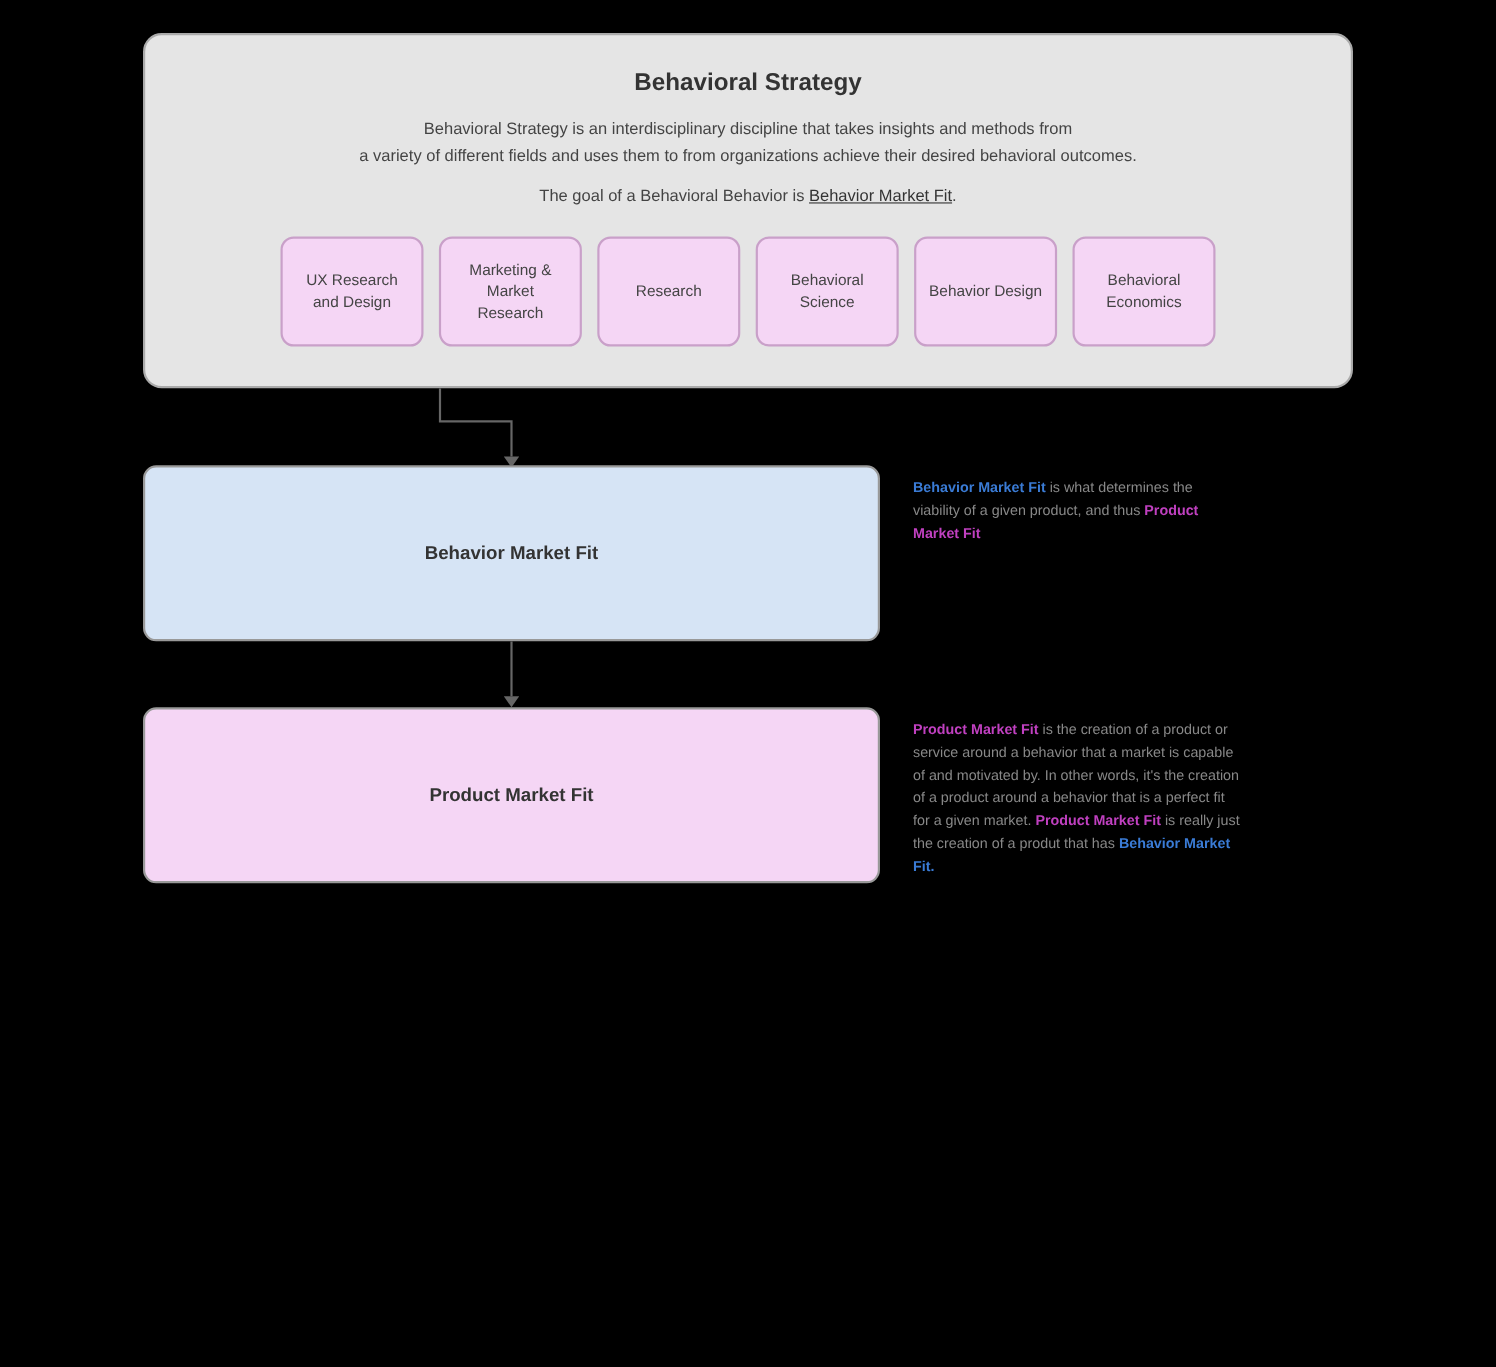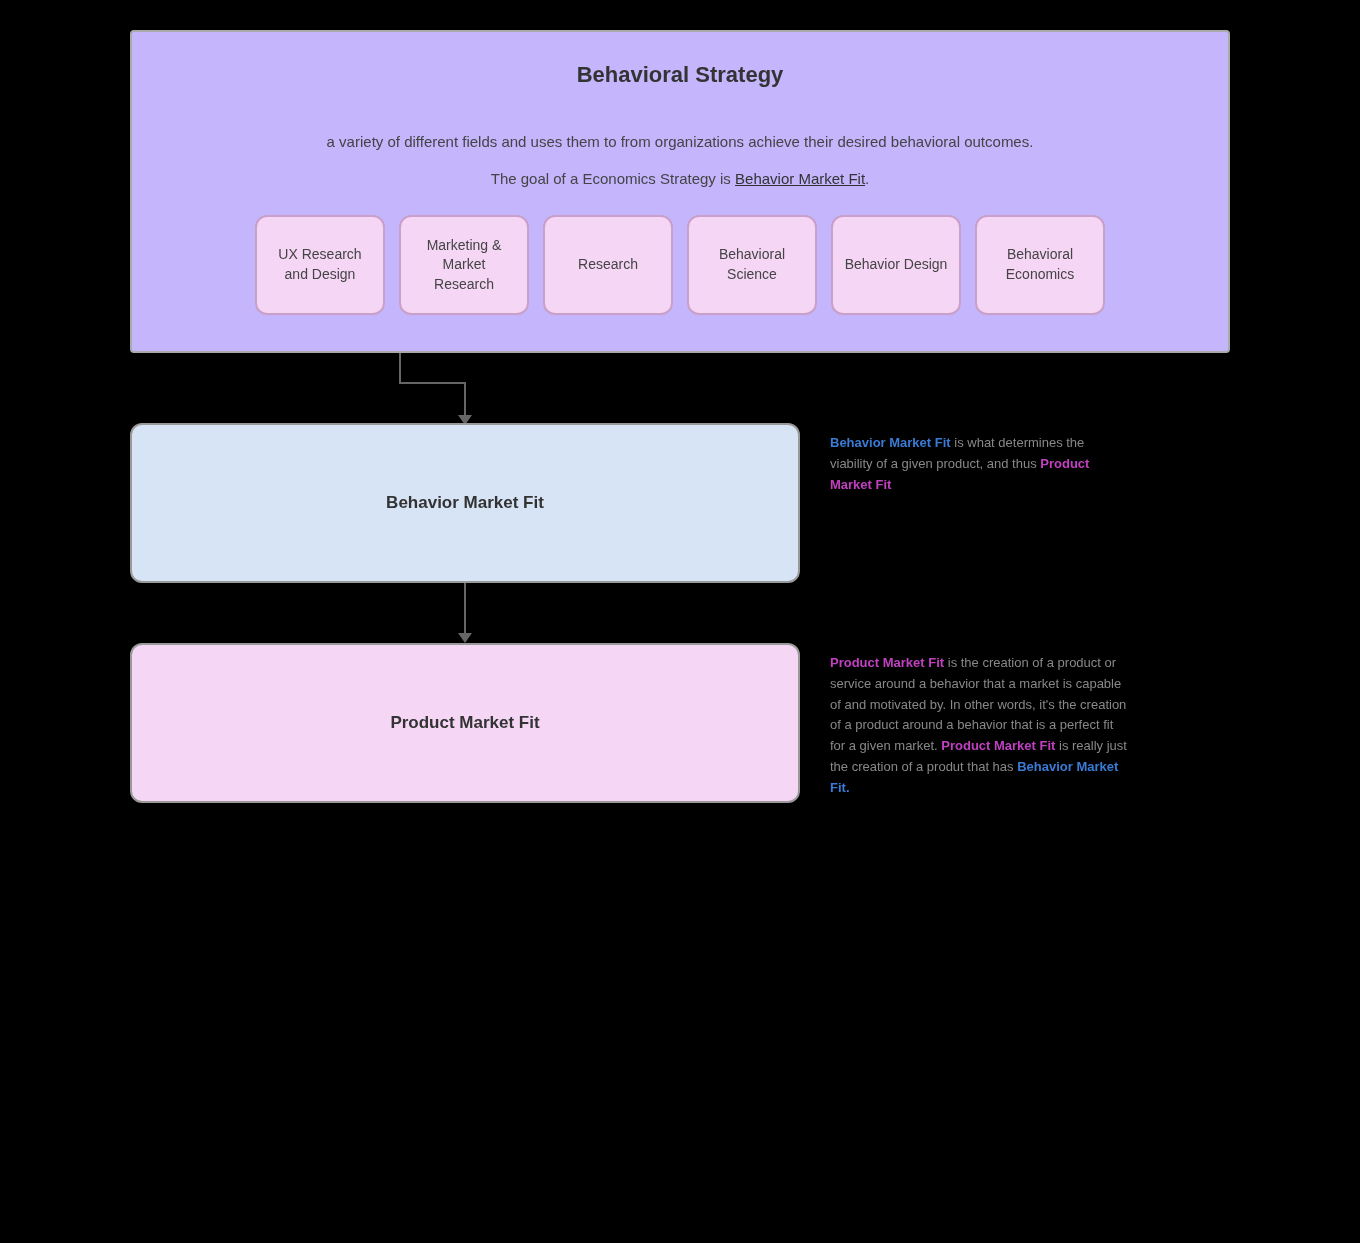--- a/index.html
+++ b/index.html
@@ -15,23 +15,23 @@
     .page-wrapper {
       width: 1100px;
       display: flex;
       flex-direction: column;
       align-items: flex-start;
       gap: 0;
     }
 
     
     .top-card {
-      background: #c4b5fd;
+      background: #e5e5e5;
       border: 2px solid #aaa;
-      border-radius: 4px;
+      border-radius: 17px;
       padding: 30px 40px 36px 40px;
       width: 100%;
     }
     .top-title {
       text-align: center;
       font-weight: bold;
       font-size: 22px;
       color: #333;
       margin-bottom: 18px;
     }
@@ -140,25 +140,25 @@
     }
   </style>
 </head>
 <body>
 
 <div class="page-wrapper">
 
   <div class="top-card">
     <div class="top-title">Behavioral Strategy</div>
     <div class="top-description">
-      <br>
+      <span>Behavioral Strategy is an interdisciplinary discipline that takes insights and methods from</span><br>
       <span>a variety of different fields and uses them to from organizations achieve their desired behavioral outcomes.</span>
     </div>
     <div class="top-goal">
-      <span>The goal of a Economics Strategy is </span><a href="#">Behavior Market Fit</a><span>.</span>
+      <span>The goal of a Behavioral Behavior is </span><a href="#">Behavior Market Fit</a><span>.</span>
     </div>
     <div class="disciplines">
       <div class="discipline-box">UX Research and Design</div>
       <div class="discipline-box">Marketing &amp; Market Research</div>
       <div class="discipline-box">Research</div>
       <div class="discipline-box">Behavioral Science</div>
       <div class="discipline-box">Behavior Design</div>
       <div class="discipline-box">Behavioral Economics</div>
     </div>
   </div>

